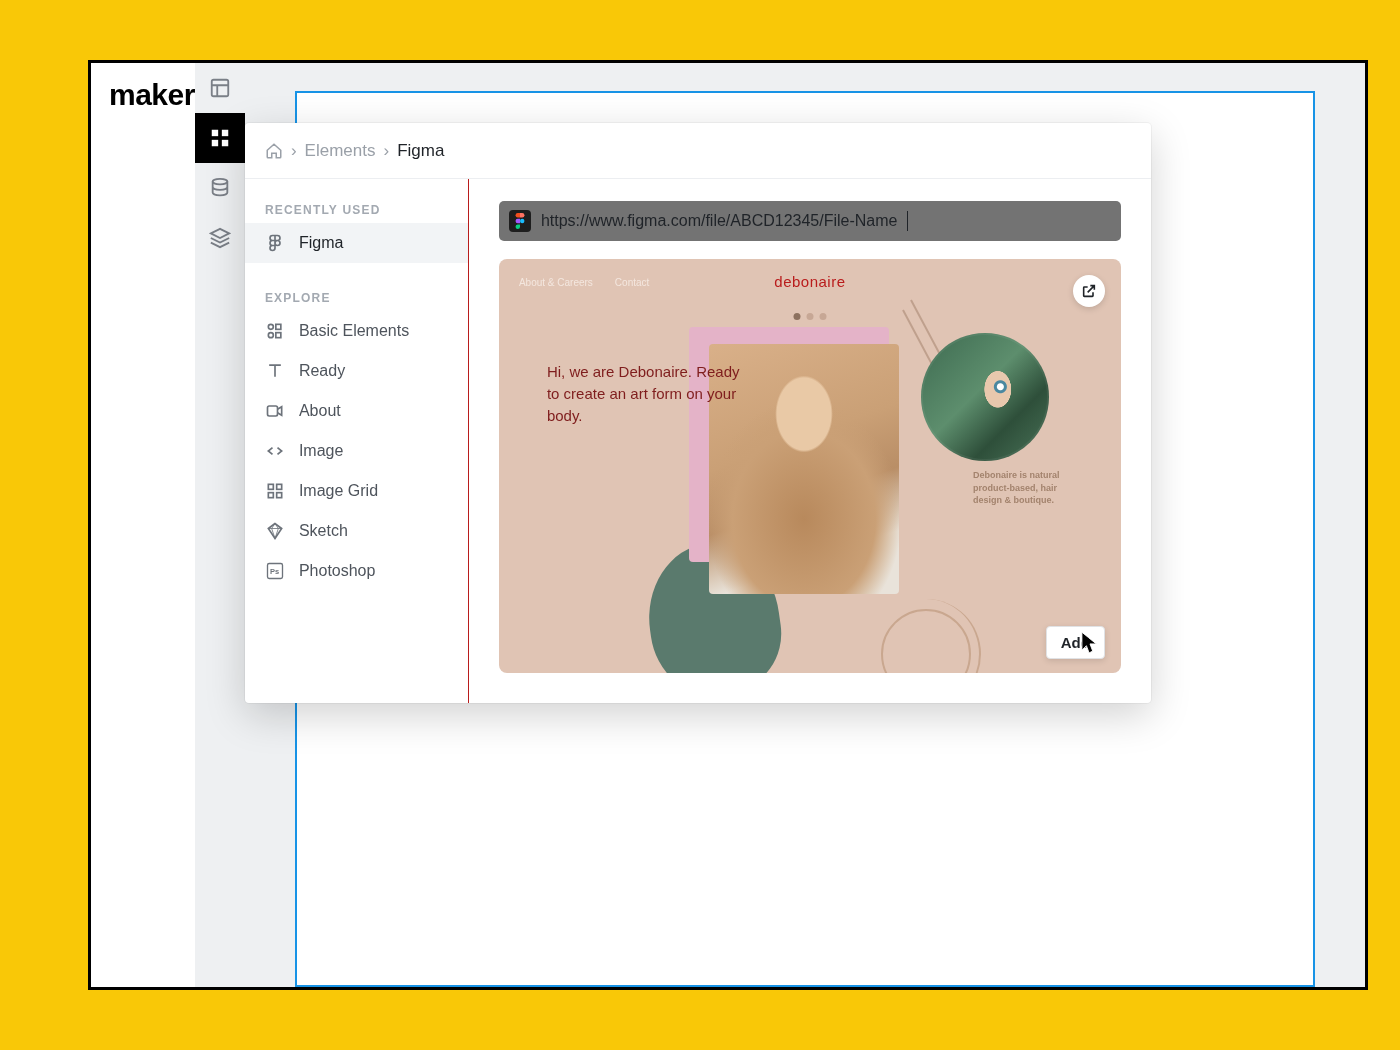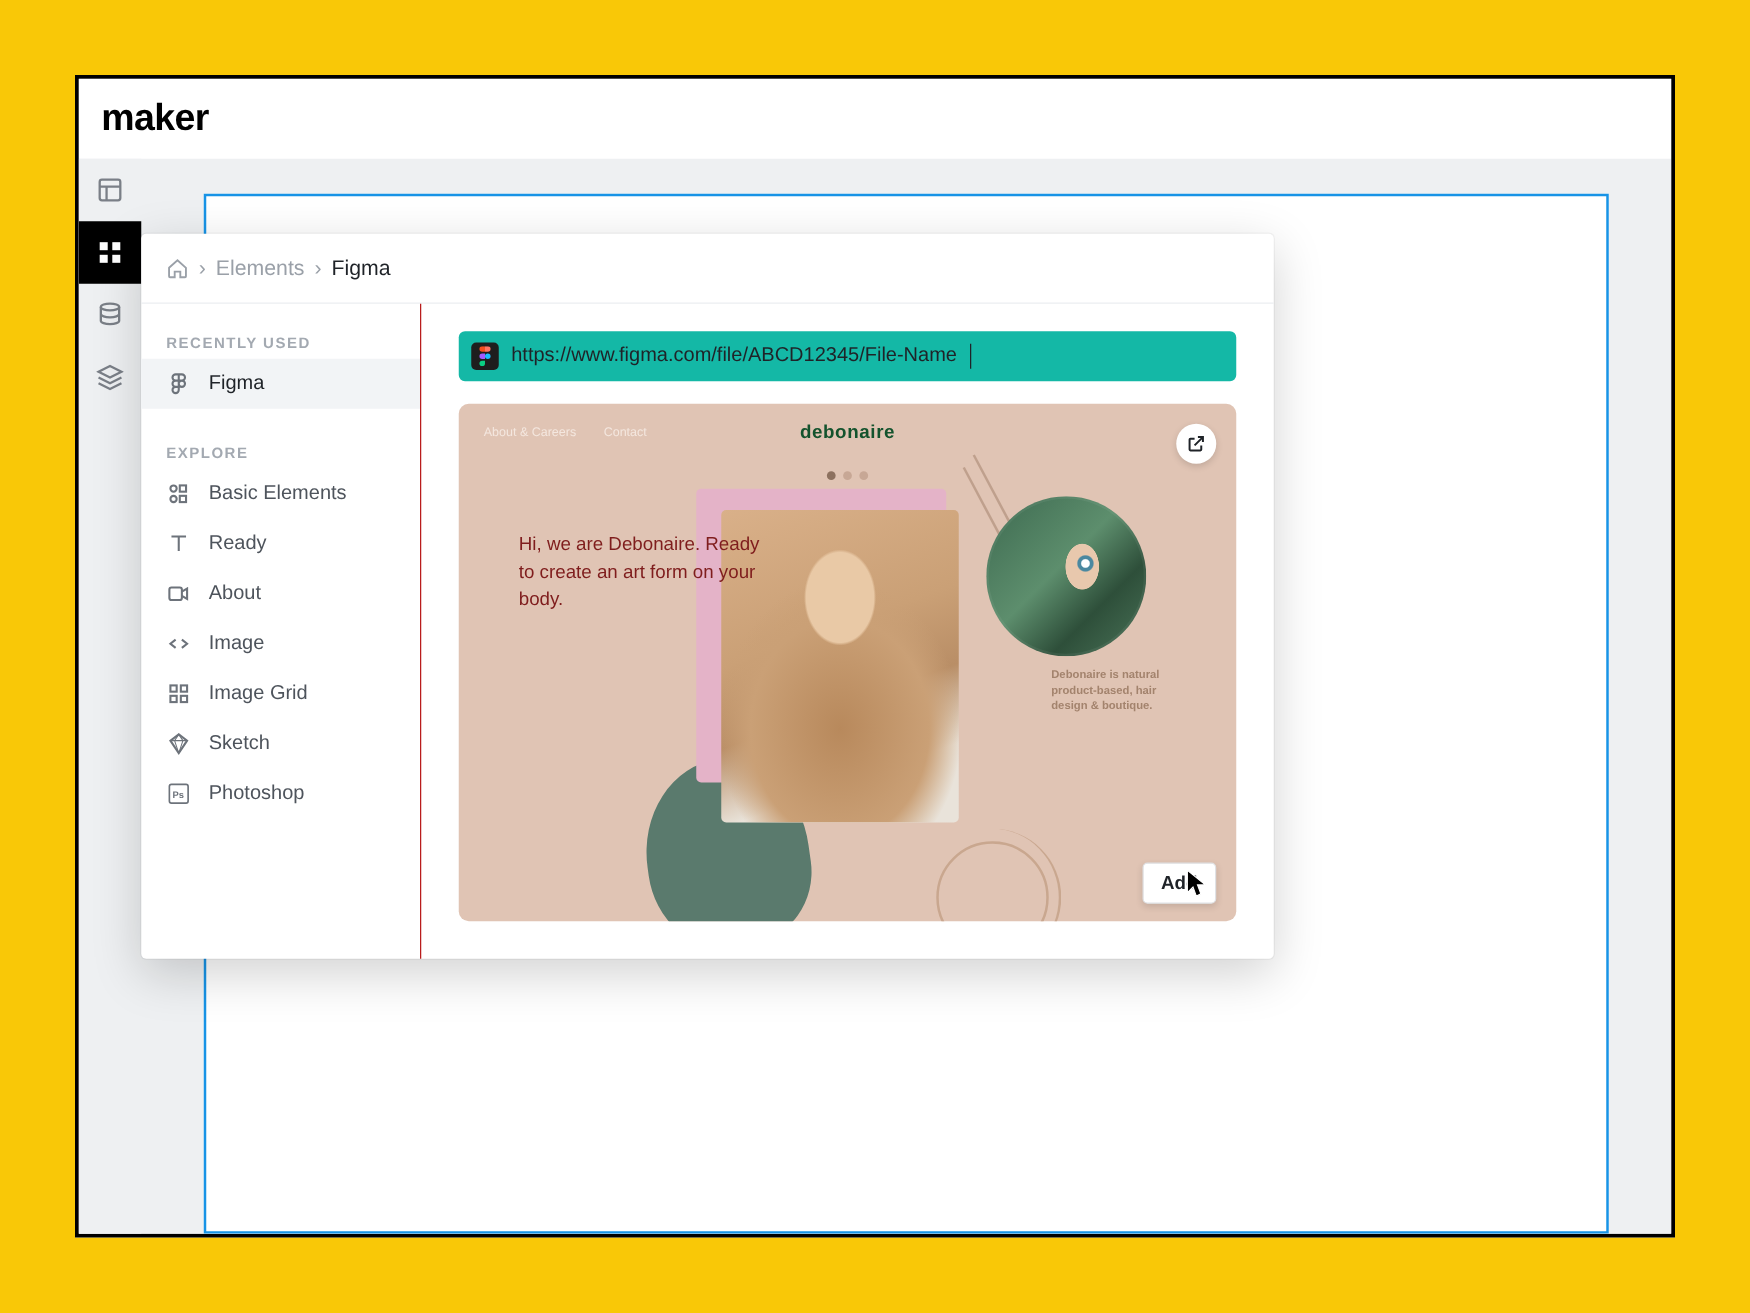--- a/index.html
+++ b/index.html
@@ -9,22 +9,22 @@
     width: 1400px;
     height: 1050px;
     padding: 60px;
   }
   .window {
     width: 100%;
     height: 100%;
     background: #fff;
     border: 3px solid #000;
     display: flex;
-    flex-direction: column;
     overflow: hidden;
+    margin-left: 28px;
   }
   .titlebar {
     height: 64px;
     display: flex;
     align-items: center;
     padding-left: 18px;
     background: #fff;
   }
   .logo {
     font-size: 30px;
@@ -125,21 +125,21 @@
   .side .gap { height: 18px; }
   .content {
     flex: 1;
     padding: 22px 30px 30px;
     display: flex;
     flex-direction: column;
     gap: 18px;
     position: relative;
   }
   .url-row {
-    background: #14b8a6;
+    background: #737373;
     border-radius: 5px;
     height: 40px;
     display: flex;
     align-items: center;
     gap: 10px;
     padding: 0 10px;
     font-size: 16px;
     color: #1f2328;
   }
   .figma-badge {
@@ -161,22 +161,22 @@
   }
   .preview .nav {
     position: absolute;
     top: 18px; left: 20px;
     display: flex; gap: 22px;
     font-size: 10px; color: #f4e7df;
   }
   .preview .brand {
     position: absolute;
     top: 14px; left: 50%; transform: translateX(-50%);
-    font-size: 15px; color: #14532d; letter-spacing: .5px;
-    font-weight: 700;
+    font-size: 15px; color: #b91c1c; letter-spacing: .5px;
+    font-weight: 400;
   }
   .preview .dots {
     position:absolute; top:54px; left:50%; transform:translateX(-50%);
     display:flex; gap:6px; align-items:center;
   }
   .preview .dot { width:7px;height:7px;border-radius:50%;background:#c7a795; }
   .preview .dot.on { background:#8d715f; }
   .preview .hero-text {
     position: absolute;
     left: 48px; top: 102px;

